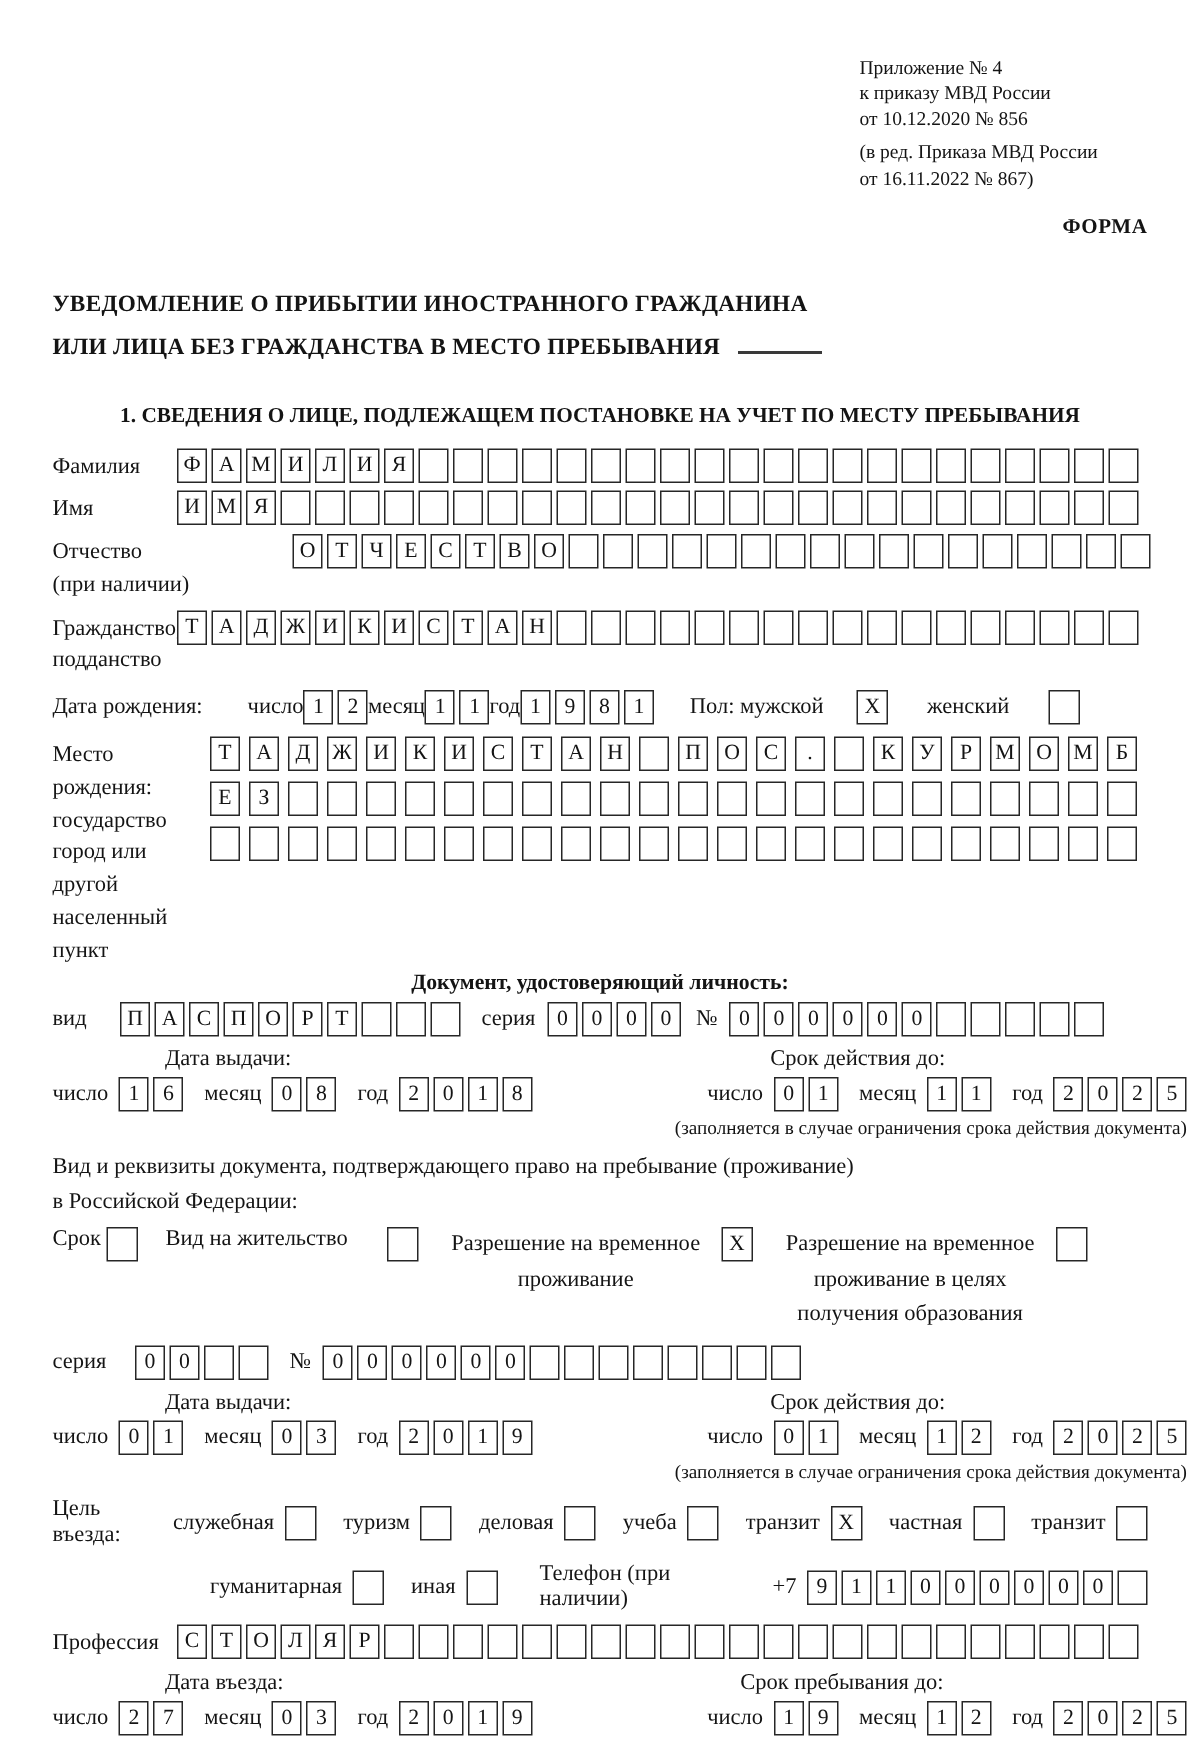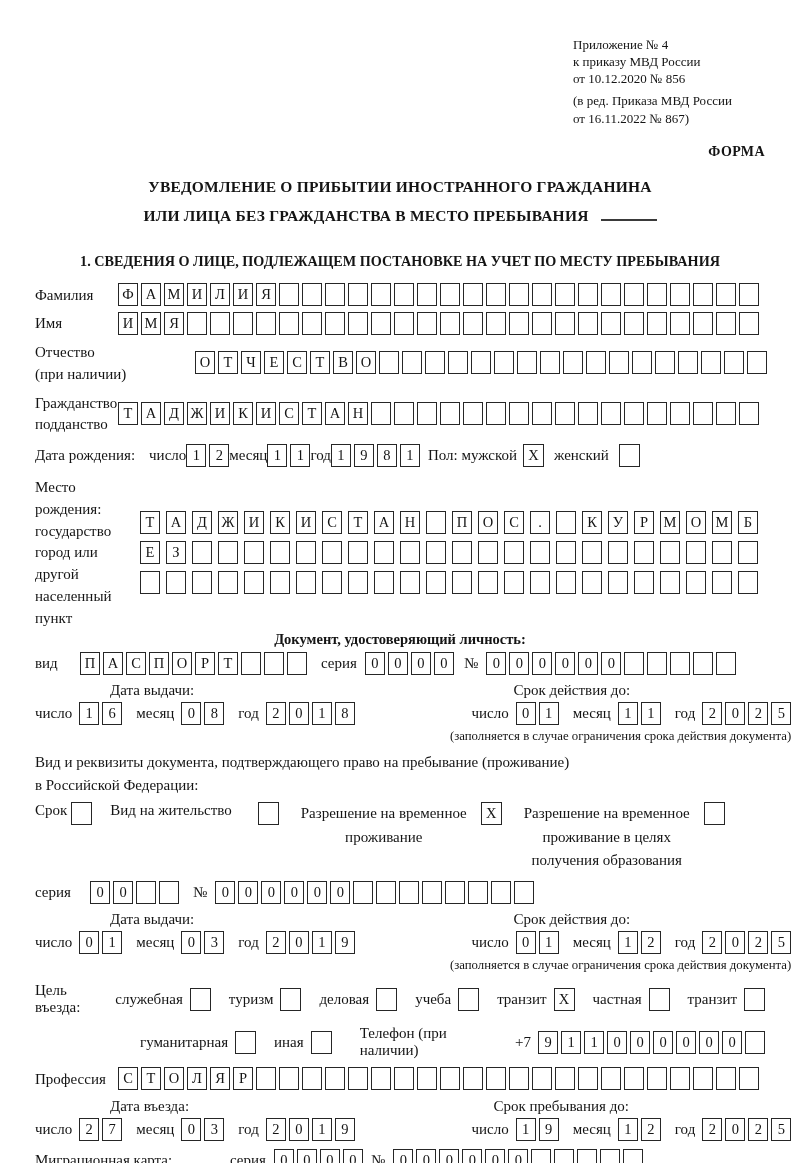--- a/index.html
+++ b/index.html
@@ -12,27 +12,27 @@
   }
   .page { box-sizing:border-box; width:800px; height:1163px; padding:36px 35px 0 35px; }
 
   
   .hdr { margin-left:auto; width:192px; font-size:13px; line-height:1.32; }
   .hdr div { white-space:nowrap; }
   .hdr-rev { margin-top:5px; }
   .form-label { font-weight:bold; text-align:right; margin-top:16px; font-size:14px; letter-spacing:.4px; }
 
   
-  .title { text-align:center; font-weight:bold; font-size:15.5px; line-height:1.85; margin-top:12px; letter-spacing:.2px; }
+  .title { font-weight:bold; font-size:15.5px; line-height:1.85; margin-top:28px; letter-spacing:.2px; }
   .uline { display:inline-block; width:56px; border-bottom:2px solid #3a3a3a; margin-left:12px; vertical-align:baseline; }
 
   .sec1 { font-weight:bold; font-size:14.2px; text-align:center; margin-top:22px; white-space:nowrap; }
 
   
-  .frow { display:flex; align-items:center; margin-top:5px; }
+  .frow { display:flex; align-items:flex-start; margin-top:5px; }
   .flabel { font-size:15px; line-height:1.45; padding-top:2px; flex:none; }
   .w83  { width:83px; }
   .w160 { width:160px; }
   .w105 { width:105px; }
 
   
   .boxes { display:flex; gap:3px; flex:none; }
   .cb {
     box-sizing:border-box; width:20px; height:23px; flex:none;
     border:1.7px solid #262626; text-align:center;
@@ -228,21 +228,21 @@
         <span class="cb"></span>
         <span class="cb"></span>
         <span class="cb"></span>
         <span class="cb"></span>
         <span class="cb"></span>
         <span class="cb"></span>
         <span class="cb"></span>
       </div>
   </div>
 
-  <div class="inline-row" style="margin-top:8px;">
+  <div class="inline-row" style="margin-top:8px;gap:16px;">
     <span class="dlab">Дата рождения:</span>
     <span class="gap14" style="display:flex;align-items:center;">
         <span class="dlab">число</span>
         <span class="boxes">
           <span class="cb">1</span>
           <span class="cb">2</span>
         </span>
         <span class="dlab">месяц</span>
         <span class="boxes">
           <span class="cb">1</span>

